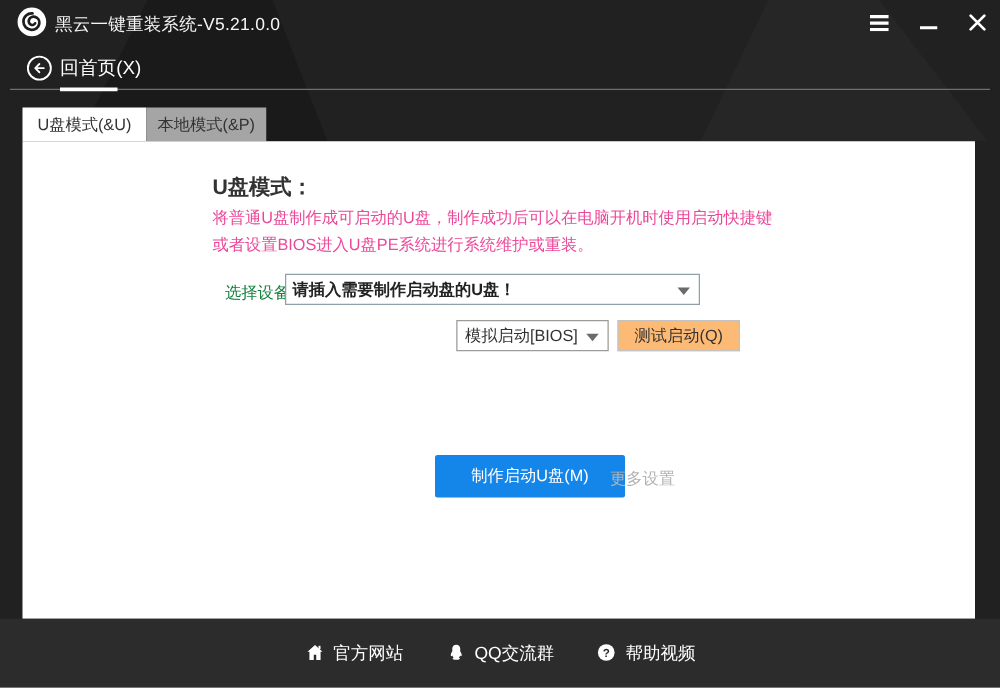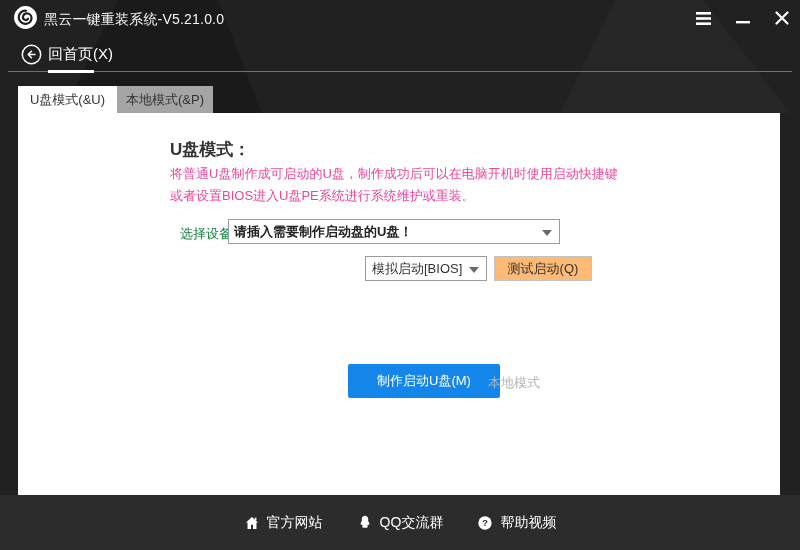--- a/index.html
+++ b/index.html
@@ -56,21 +56,21 @@
     border-left:5px solid transparent;border-right:5px solid transparent;border-top:6px solid #6b6b6b;}
   .test-btn{left:476px;top:143px;width:98px;height:25px;background:#fdba74;border:1px solid #c2c2c2;
     box-sizing:border-box;font-size:13px;color:#333;text-align:center;line-height:23px;cursor:pointer;}
   .make-btn{left:299px;top:251px;width:152px;height:34px;background:#1486e9;border:none;border-radius:2px;
     font-size:13px;color:#ffffff;text-align:center;line-height:34px;cursor:pointer;margin-left:31px;}
   .more-settings{left:470px;top:261px;font-size:13px;color:#b3b3b3;cursor:pointer;}
 
   
   .footer{left:0;top:495px;width:800px;height:55px;background:#2c2c2c;
     display:flex;align-items:center;justify-content:center;gap:34px;}
-  .flink{display:flex;align-items:center;gap:7px;color:#ffffff;font-size:14px;cursor:pointer;position:relative;z-index:2;}
+  .flink{display:flex;align-items:flex-start;gap:7px;color:#ffffff;font-size:14px;cursor:pointer;position:relative;z-index:2;}
   .flink svg{display:block;}
 </style>
 </head>
 <body>
 
 <div class="deco deco-h-dark"></div>
 <div class="deco deco-h-light"></div>
 <div class="deco deco-f-light"></div>
 <div class="deco deco-f-dark"></div>
 
@@ -124,21 +124,21 @@
     <span class="caret"></span>
   </div>
 
   <div class="abs combo boot-select">
     <span>模拟启动[BIOS]</span>
     <span class="caret"></span>
   </div>
   <div class="abs test-btn">测试启动(Q)</div>
 
   <div class="abs make-btn">制作启动U盘(M)</div>
-  <div class="abs more-settings">本地模式</div>
+  <div class="abs more-settings">更多设置</div>
 </div>
 
 <div class="abs footer">
   <div class="flink">
     <span>
       <svg width="16" height="16" viewBox="0 0 24 24">
         <path fill="#fff" d="M12 3l9 8.2h-2.3V21h-5.2v-6.2H10.5V21H5.3v-9.8H3z"></path>
         <rect x="16.2" y="4" width="2.4" height="4" fill="#fff"></rect>
       </svg>
     </span>

